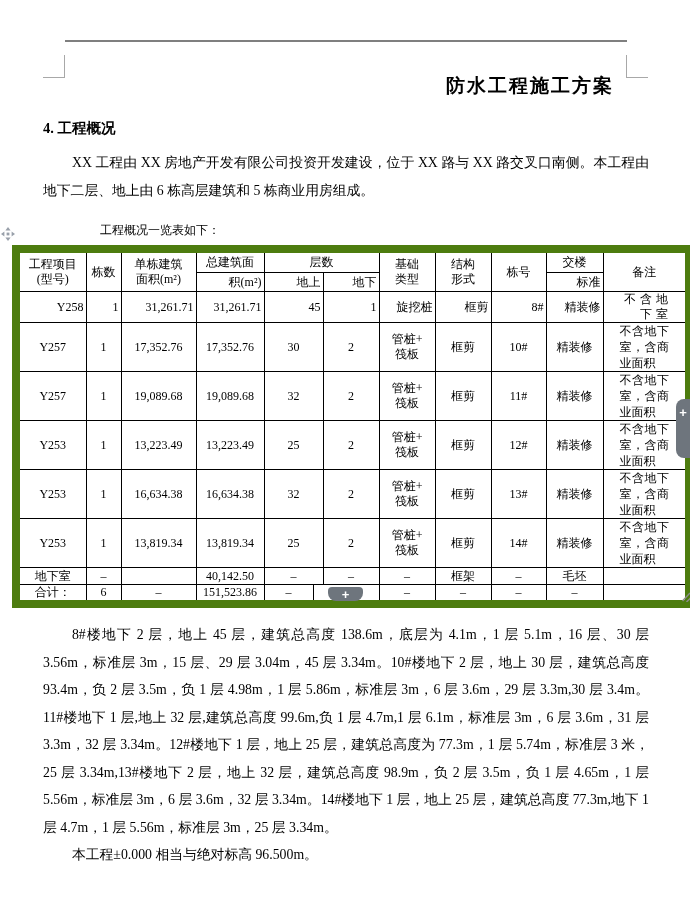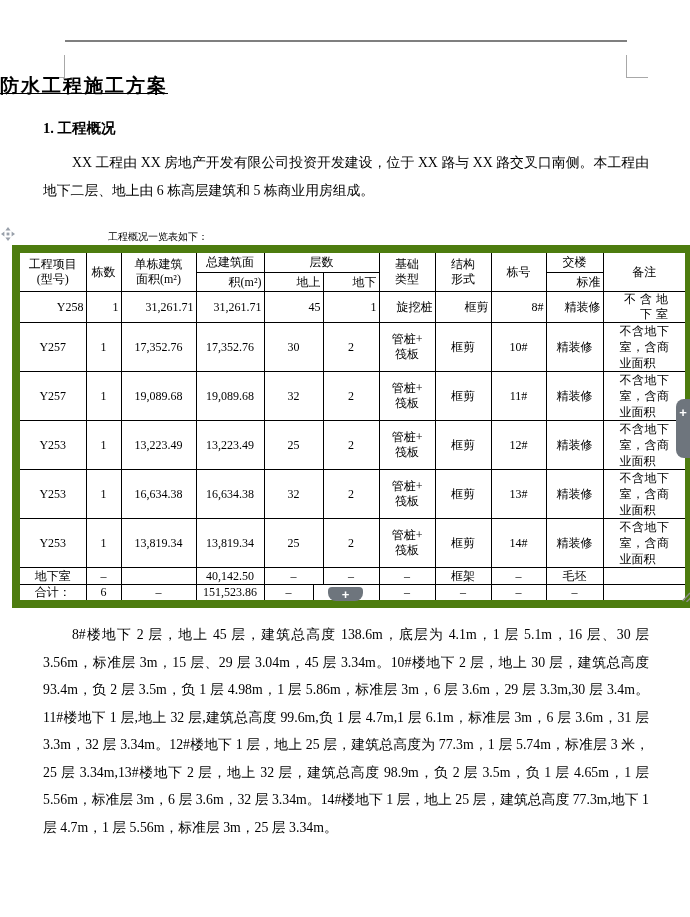--- a/index.html
+++ b/index.html
@@ -7,26 +7,26 @@
     width:690px;height:917px;position:relative;background:#ffffff;color:#000;
     font-family:"Liberation Serif","DejaVu Serif",serif;overflow:hidden;
   }
   .rule{position:absolute;left:65px;top:40px;width:562px;height:2px;background:#7f7f7f;}
   .crop{position:absolute;background:#a8a8a8;}
   .crop.lv{left:64px;top:55px;width:1px;height:23px;}
   .crop.lh{left:43px;top:77px;width:22px;height:1px;}
   .crop.rv{left:626px;top:55px;width:1px;height:23px;}
   .crop.rh{left:626px;top:77px;width:22px;height:1px;}
 
-  .title{position:absolute;top:73px;left:0;width:614px;margin:0;text-align:left;
-    font-size:19px;font-weight:700;letter-spacing:2px;text-decoration:underline;}
+  .title{position:absolute;top:73px;left:0;width:614px;margin:0;text-align:right;
+    font-size:19px;font-weight:700;letter-spacing:2px;}
   .heading{position:absolute;top:119px;left:43px;margin:0;font-size:14.5px;font-weight:700;}
   .intro{position:absolute;top:149px;left:43px;width:606px;margin:0;
     font-size:13.8px;line-height:27.5px;text-align:justify;text-indent:2.1em;}
-  .caption{position:absolute;top:222px;left:100px;margin:8px;font-size:10px;}
+  .caption{position:absolute;top:222px;left:100px;margin:0;font-size:12px;}
 
   .tablewrap{position:absolute;left:12px;top:245px;}
   table{border-collapse:collapse;table-layout:fixed;width:673px;font-size:12px;
     border:8px solid #4d7c0f;}
   td{border:1px solid #000;text-align:center;vertical-align:middle;padding:0 2px;
     line-height:15px;white-space:pre-line;overflow:hidden;}
   tr.hr1 td{height:19px;}
   tr.hr2 td{height:18px;text-align:right;}
   tr.r0 td{height:27px;text-align:right;}
   tr.r1 td{height:45px;}
@@ -56,21 +56,21 @@
 </head>
 <body>
 
 <div class="rule"></div>
 <div class="crop lv"></div>
 <div class="crop lh"></div>
 <div class="crop rv"></div>
 <div class="crop rh"></div>
 
 <h1 class="title">防水工程施工方案</h1>
-<h2 class="heading">1. 工程概况</h2>
+<h2 class="heading">4. 工程概况</h2>
 <p class="intro">XX 工程由 XX 房地产开发有限公司投资开发建设，位于 XX 路与 XX 路交叉口南侧。本工程由地下二层、地上由 6 栋高层建筑和 5 栋商业用房组成。</p>
 <p class="caption">工程概况一览表如下：</p>
 
 <div class="movehandle">
   <svg width="14" height="14" viewBox="0 0 14 14">
     <g fill="#99a0aa">
       <path d="M7 0 L9.6 3.4 H4.4 Z"></path>
       <path d="M7 14 L4.4 10.6 H9.6 Z"></path>
       <path d="M0 7 L3.4 4.4 V9.6 Z"></path>
       <path d="M14 7 L10.6 9.6 V4.4 Z"></path>
@@ -242,13 +242,14 @@
   <svg width="9" height="11" viewBox="0 0 9 11">
     <g stroke="#8c8c8c" stroke-width="1.5" fill="none">
       <line x1="0.5" y1="10" x2="8" y2="2"></line>
       <line x1="4.5" y1="11" x2="9" y2="6.5"></line>
     </g>
   </svg>
 </div>
 
 <div class="bodytext">
   <p>8#楼地下 2 层，地上 45 层，建筑总高度 138.6m，底层为 4.1m，1 层 5.1m，16 层、30 层 3.56m，标准层 3m，15 层、29 层 3.04m，45 层 3.34m。10#楼地下 2 层，地上 30 层，建筑总高度 93.4m，负 2 层 3.5m，负 1 层 4.98m，1 层 5.86m，标准层 3m，6 层 3.6m，29 层 3.3m,30 层 3.4m。11#楼地下 1 层,地上 32 层,建筑总高度 99.6m,负 1 层 4.7m,1 层 6.1m，标准层 3m，6 层 3.6m，31 层 3.3m，32 层 3.34m。12#楼地下 1 层，地上 25 层，建筑总高度为 77.3m，1 层 5.74m，标准层 3 米，25 层 3.34m,13#楼地下 2 层，地上 32 层，建筑总高度 98.9m，负 2 层 3.5m，负 1 层 4.65m，1 层 5.56m，标准层 3m，6 层 3.6m，32 层 3.34m。14#楼地下 1 层，地上 25 层，建筑总高度 77.3m,地下 1 层 4.7m，1 层 5.56m，标准层 3m，25 层 3.34m。</p>
+  <p>本工程±0.000 相当与绝对标高 96.500m。</p>
 </div>
 
 </body></html>

